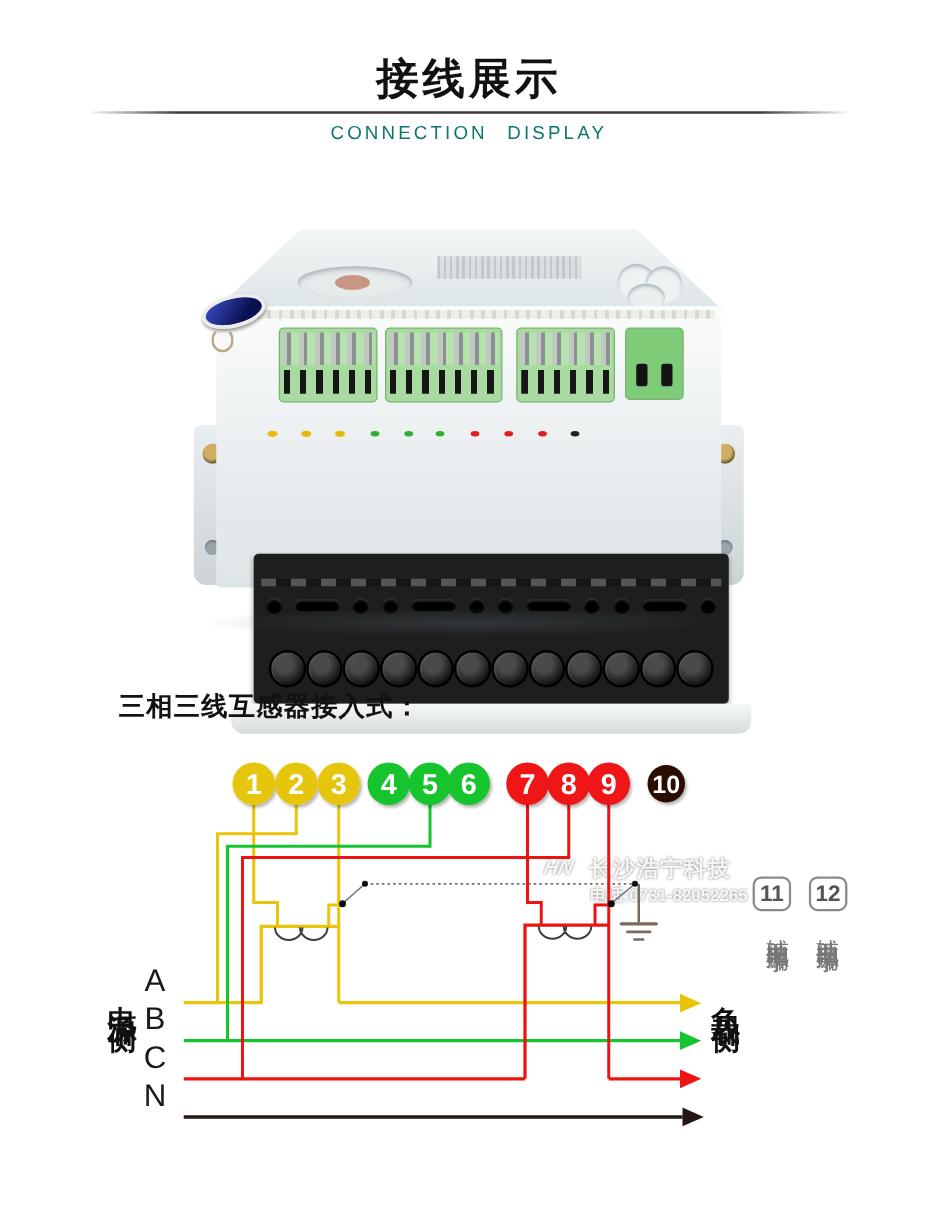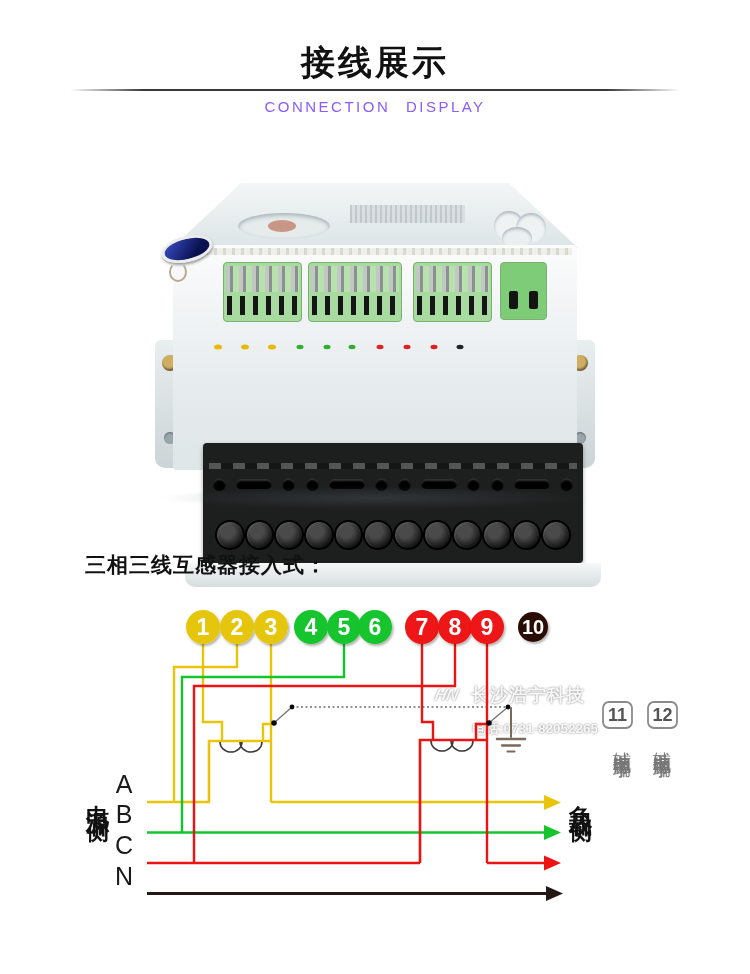--- a/index.html
+++ b/index.html
@@ -4,21 +4,21 @@
 <style>
   html,body{margin:0;padding:0;background:#fff;}
   .page{position:relative;width:750px;height:974px;background:#fff;overflow:hidden;
         font-family:"Liberation Sans",sans-serif;}
 
   
   .hdr{position:absolute;top:40px;left:0;right:0;text-align:center;}
   .hdr h1{margin:0;font-size:34px;font-weight:bold;color:#111;letter-spacing:3px;}
   .hdr-line{margin:3px auto 0;width:610px;height:2px;
             background:linear-gradient(90deg,rgba(60,60,60,0),#3a3a3a 12%,#3a3a3a 88%,rgba(60,60,60,0));}
-  .hdr-sub{margin-top:7px;font-size:15px;color:#8b5cf6;letter-spacing:2.5px;word-spacing:9px;}
+  .hdr-sub{margin-top:7px;font-size:15px;color:#0f766e;letter-spacing:2.5px;word-spacing:9px;}
 
   
   .photo{position:absolute;left:155px;top:150px;width:440px;height:375px;}
   .photo *{position:absolute;}
   .lid{left:17px;top:33px;width:406px;height:65px;
        background:linear-gradient(180deg,#f3f6f6,#dde5e7);
        clip-path:polygon(17% 0,83% 0,100% 100%,0 100%);}
   .lid-label{left:178px;top:22px;width:115px;height:18px;opacity:.5;
        background:repeating-linear-gradient(90deg,#9aa2a8 0 2px,#c9cfd4 2px 5px);}
   .lid-oval{left:66px;top:30px;width:92px;height:26px;border-radius:50%;
@@ -75,24 +75,24 @@
   .seal-hook{left:14px;top:112px;width:14px;height:16px;border:2px solid #b9a98a;border-radius:50%;border-top-color:transparent;}
 
   
   .wm{left:225px;top:240px;width:215px;color:rgba(255,255,255,.92);
       text-shadow:0 0 2px rgba(0,0,0,.55);}
   .wm-row1{position:static;display:flex;align-items:center;gap:6px;}
   .wm-logo{position:static;display:inline-block;border:2px solid rgba(255,255,255,.95);
       border-radius:4px;padding:0 5px;transform:skewX(-12deg);
       font-style:italic;font-weight:bold;font-size:16px;line-height:20px;}
   .wm-company{position:static;font-size:18px;font-weight:bold;letter-spacing:1px;}
-  .wm-phone{position:static;margin-left:44px;font-size:13.5px;font-weight:bold;margin-top:13px;}
-
-  
-  .section-title{position:absolute;left:85px;top:551px;font-size:21px;font-weight:bold;color:#111;letter-spacing:1px;}
+  .wm-phone{position:static;margin-left:44px;font-size:13.5px;font-weight:bold;margin-top:1px;}
+
+  
+  .section-title{position:absolute;left:95px;top:551px;font-size:21px;font-weight:bold;color:#111;letter-spacing:1px;}
 
   
   .diagram{position:absolute;left:0;top:0;width:750px;height:974px;z-index:5;}
   .diagram text{font-family:"Liberation Sans",sans-serif;}
 
   
   .vtext{position:absolute;writing-mode:vertical-rl;text-orientation:upright;color:#111;}
   .src-label,.load-label{font-size:23px;font-weight:bold;letter-spacing:8px;}
   .src-label{left:83px;top:786px;}
   .load-label{left:566px;top:786px;}

